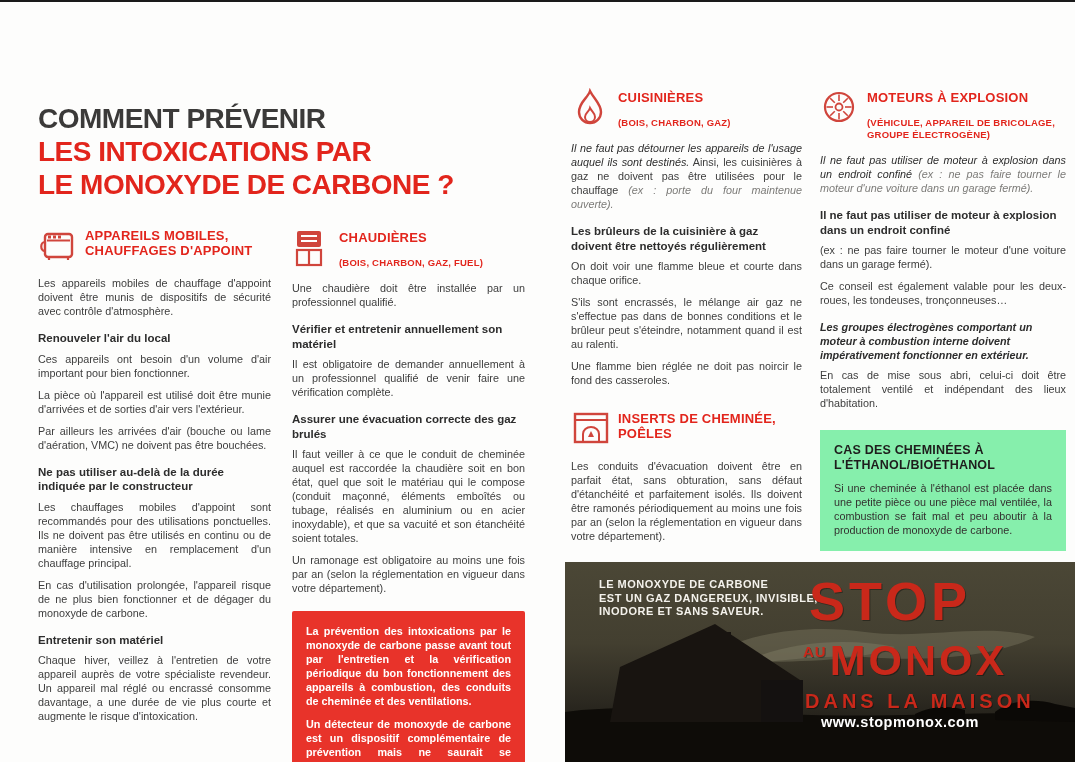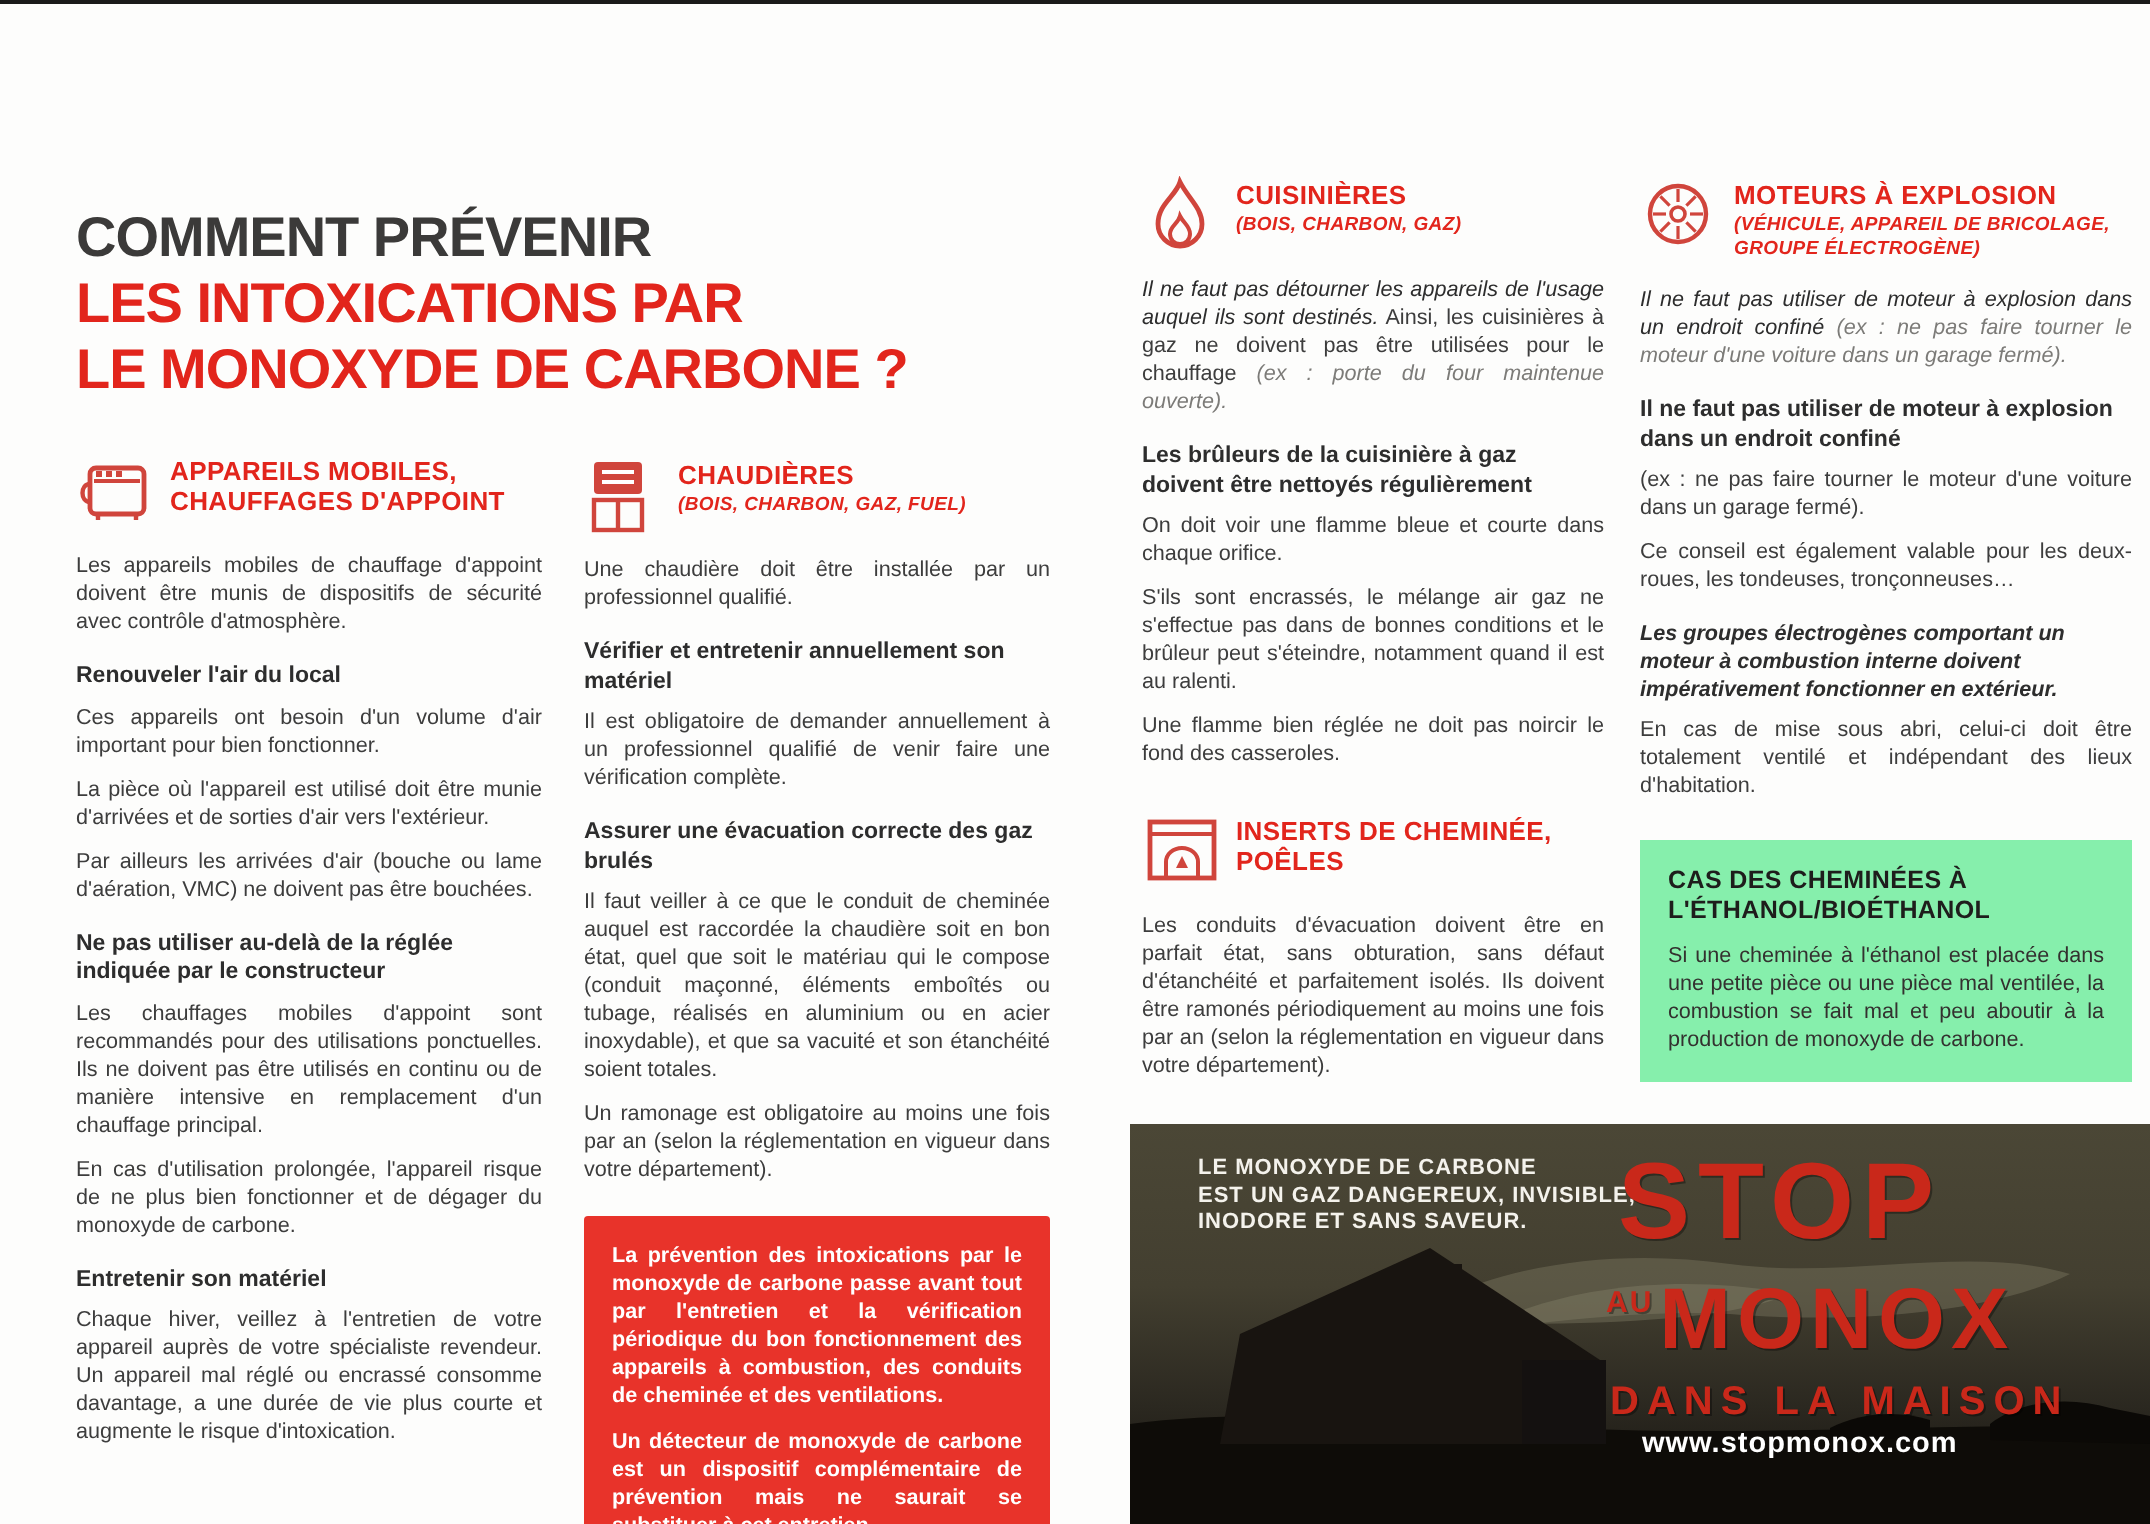--- a/index.html
+++ b/index.html
@@ -22,21 +22,21 @@
   .col1{left:38px;top:224px;width:233px;}
   .col2{left:292px;top:226px;width:233px;}
   .col3{left:571px;top:86px;width:231px;}
   .col4{left:820px;top:86px;width:246px;}
   
   .sec-head{display:flex;align-items:flex-start;gap:9px;margin-bottom:12px;}
   .sec-icon{flex:0 0 auto;width:38px;height:38px;}
   .sec-icon svg{display:block;}
   .sec-titles{padding-top:2px;}
   .sec-title{color:#e2251c;font-weight:800;font-size:13px;line-height:15px;letter-spacing:0.2px;}
-  .sec-sub{color:#e2251c;font-weight:700;font-style:italic;font-size:9.5px;line-height:12px;margin-top:2px;letter-spacing:0.2px;}
+  .sec-sub{color:#e2251c;font-weight:700;font-size:9.5px;line-height:12px;margin-top:12px;letter-spacing:0.2px;}
   
   .body-p{font-size:10.8px;line-height:14px;text-align:justify;margin:0 0 8px 0;color:#3d3d3d;}
   .subhead{font-size:11.5px;font-weight:800;color:#2d2d2d;line-height:14.5px;margin:13px 0 6px 0;}
   .lead-bold-italic{font-weight:400;font-style:italic;color:#2d2d2d;margin-top:36px;}
   .note-italic{font-style:italic;color:#7c7b78;}
   .bold-italic-p{font-size:10.8px;line-height:14px;font-weight:800;font-style:italic;color:#2d2d2d;margin:13px 0 6px 0;}
   
   .alert-box{
     margin-top:16px;background:#e8332a;color:#ffffff;
     padding:13px 14px 12px 14px;border-radius:2px;
@@ -93,21 +93,21 @@
       <span class="sec-titles">
         <div class="sec-title">APPAREILS MOBILES,</div>
         <div class="sec-title">CHAUFFAGES D'APPOINT</div>
       </span>
     </div>
     <p class="body-p">Les appareils mobiles de chauffage d'appoint doivent être munis de dispositifs de sécurité avec contrôle d'atmosphère.</p>
     <div class="subhead">Renouveler l'air du local</div>
     <p class="body-p">Ces appareils ont besoin d'un volume d'air important pour bien fonctionner.</p>
     <p class="body-p">La pièce où l'appareil est utilisé doit être munie d'arrivées et de sorties d'air vers l'extérieur.</p>
     <p class="body-p">Par ailleurs les arrivées d'air (bouche ou lame d'aération, VMC) ne doivent pas être bouchées.</p>
-    <div class="subhead">Ne pas utiliser au-delà de la réglée indiquée par le constructeur</div>
+    <div class="subhead">Ne pas utiliser au-delà de la durée indiquée par le constructeur</div>
     <p class="body-p">Les chauffages mobiles d'appoint sont recommandés pour des utilisations ponctuelles. Ils ne doivent pas être utilisés en continu ou de manière intensive en remplacement d'un chauffage principal.</p>
     <p class="body-p">En cas d'utilisation prolongée, l'appareil risque de ne plus bien fonctionner et de dégager du monoxyde de carbone.</p>
     <div class="subhead">Entretenir son matériel</div>
     <p class="body-p">Chaque hiver, veillez à l'entretien de votre appareil auprès de votre spécialiste revendeur. Un appareil mal réglé ou encrassé consomme davantage, a une durée de vie plus courte et augmente le risque d'intoxication.</p>
   </div>
 
   <div class="col col2">
     <div class="sec-head">
       <span class="sec-icon">
         <svg width="34" height="40" viewBox="0 0 34 40">

